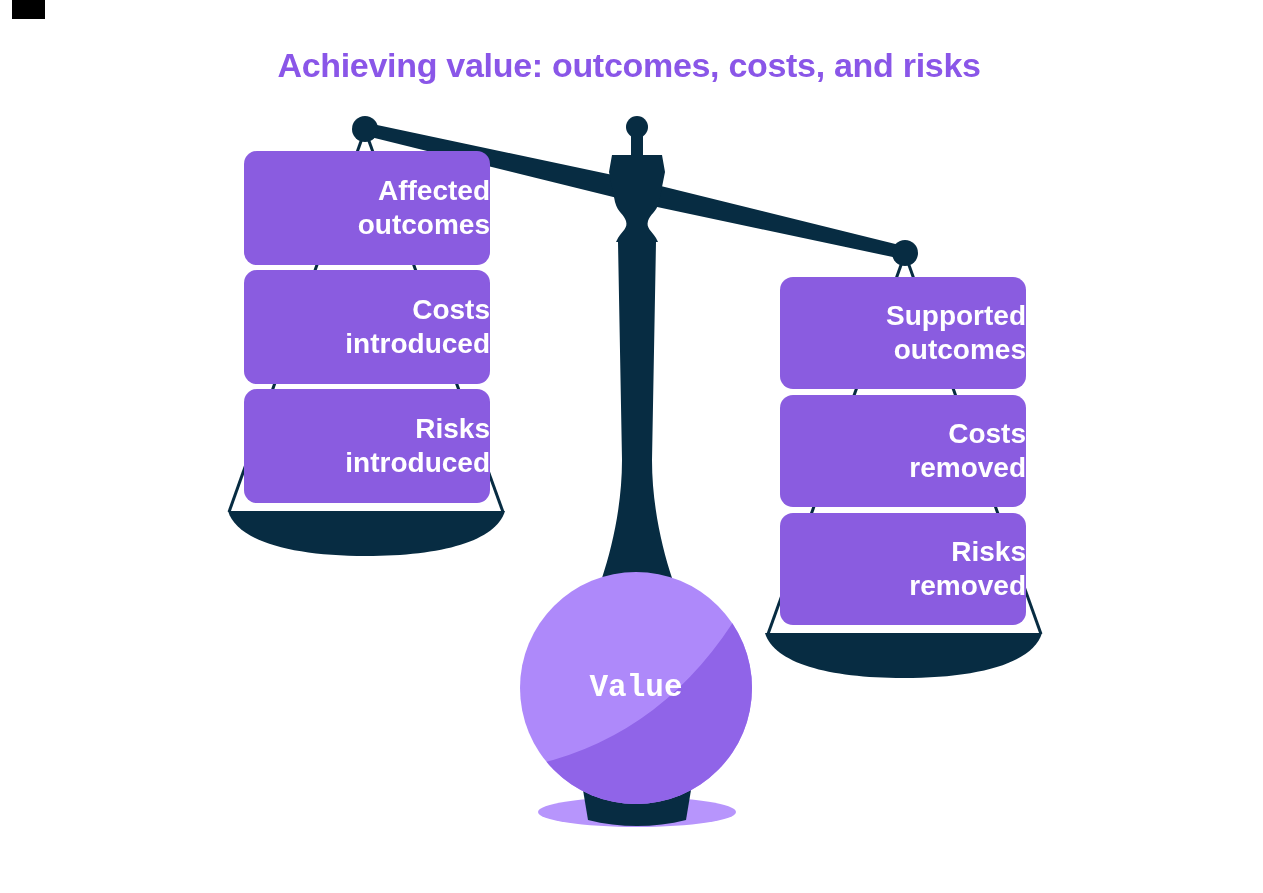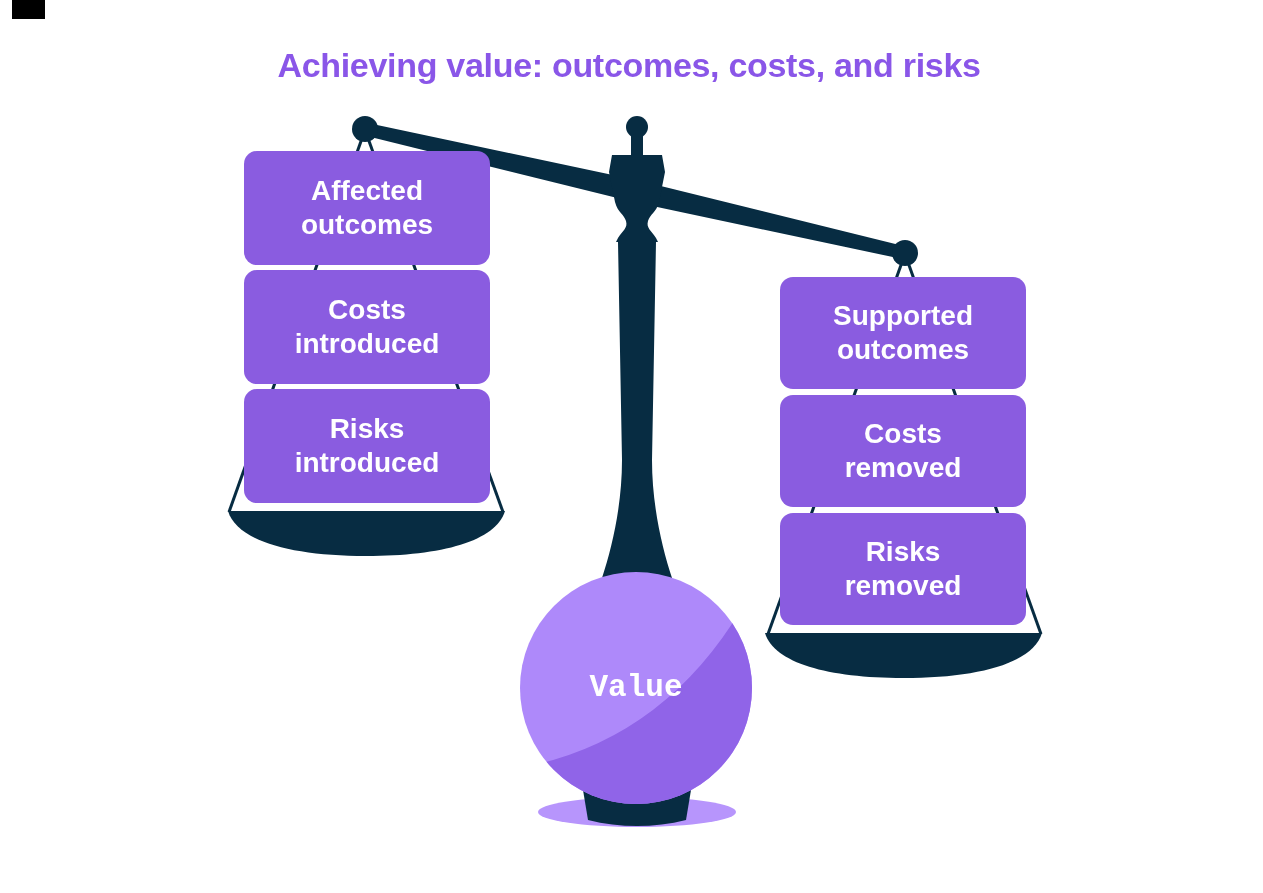--- a/index.html
+++ b/index.html
@@ -8,21 +8,21 @@
   .stage { position: absolute; left: 12px; top: 0; width: 1263px; height: 893px; background: #ffffff; }
 
   .corner-mark { position: absolute; left: 0; top: 0; width: 33px; height: 19px; background: #000000; }
 
   .title { position: absolute; left: 617px; top: 46px; transform: translateX(-50%);
     white-space: nowrap; font-size: 34px; font-weight: 700; color: #8a56e8; letter-spacing: -0.3px; }
 
   svg.scale-art { position: absolute; left: 0; top: 0; }
 
   .stack-box { position: absolute; width: 246px; height: 114px; background: #8a5ce0;
-    border-radius: 13px; display: flex; flex-direction: column; align-items: center;
+    border-radius: 13px; display: flex; flex-direction: column; align-items: flex-end;
     justify-content: center; text-align: center; }
   .stack-box span { color: #ffffff; font-weight: 700; font-size: 28px; line-height: 34px; }
 
   
   .lbox0 { left: 232px; top: 151px; }
   .lbox1 { left: 232px; top: 270px; }
   .lbox2 { left: 232px; top: 389px; }
   
   .rbox0 { left: 768px; top: 277px; height: 112px; }
   .rbox1 { left: 768px; top: 395px; height: 112px; }

